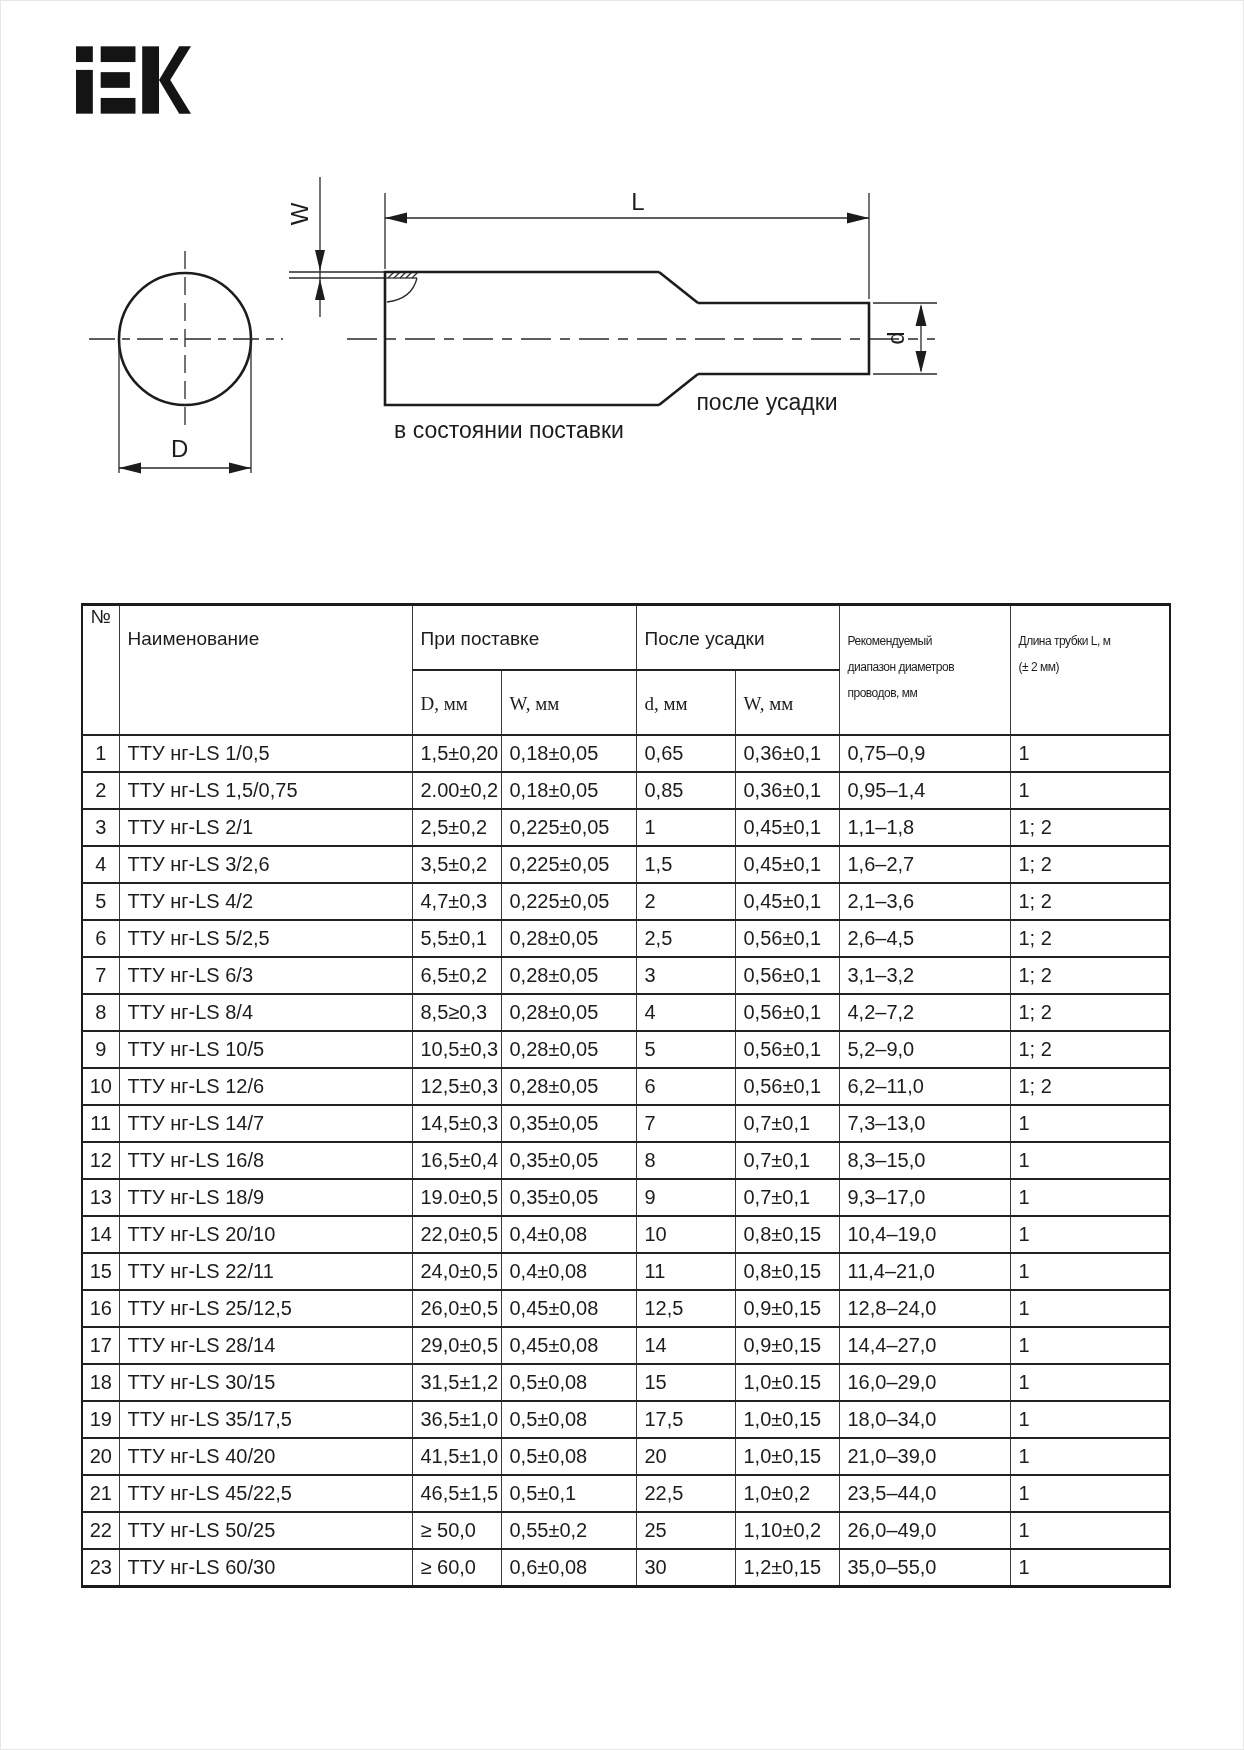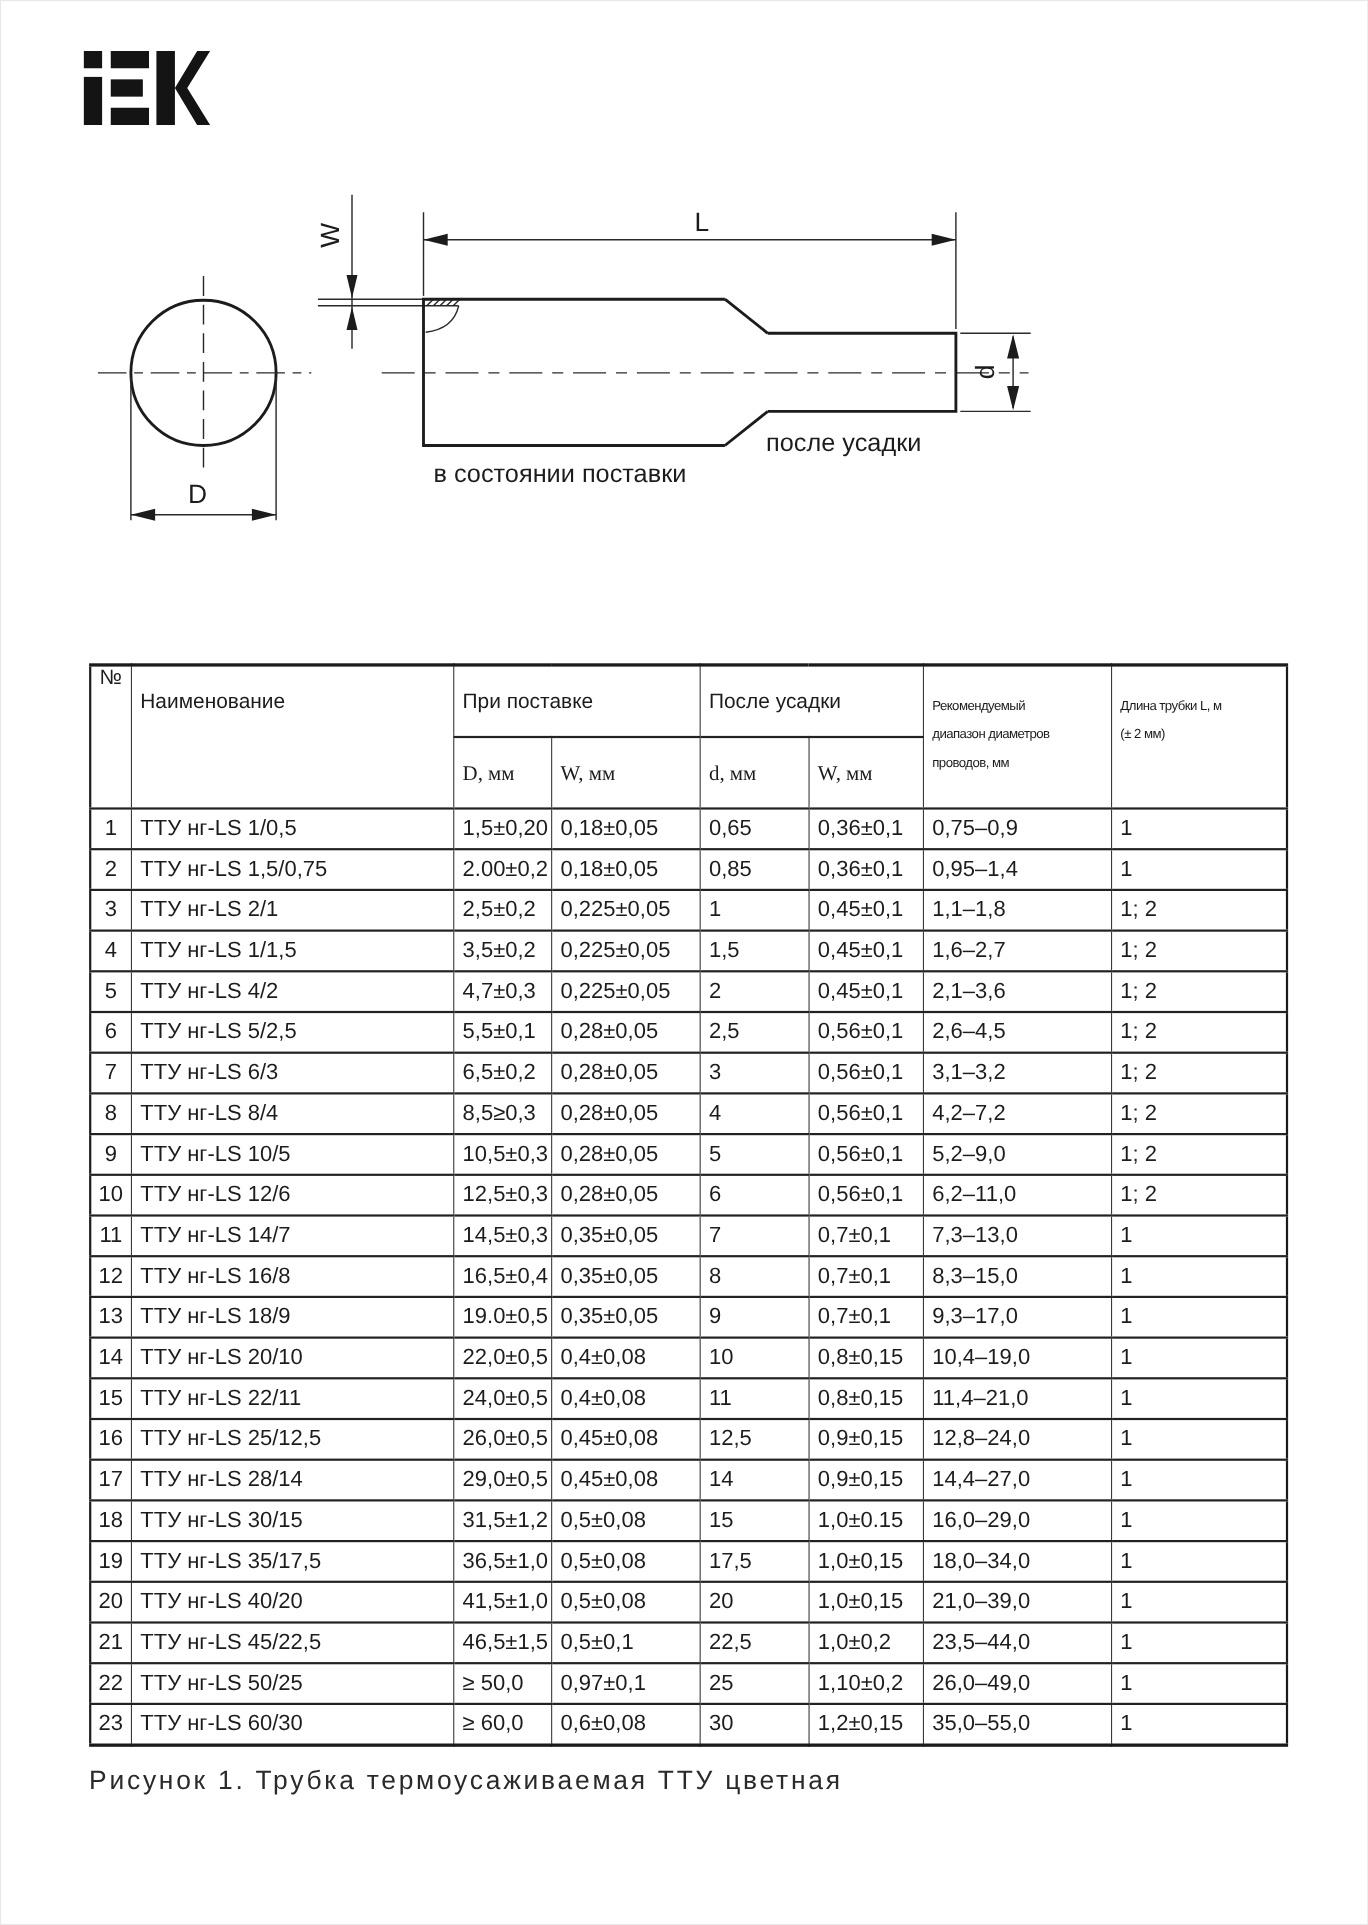--- a/index.html
+++ b/index.html
@@ -180,21 +180,21 @@
           <td>ТТУ нг-LS 2/1</td>
           <td>2,5±0,2</td>
           <td>0,225±0,05</td>
           <td>1</td>
           <td>0,45±0,1</td>
           <td>1,1–1,8</td>
           <td>1; 2</td>
         </tr>
         <tr>
           <td>4</td>
-          <td>ТТУ нг-LS 1/1,5</td>
+          <td>ТТУ нг-LS 3/2,6</td>
           <td>3,5±0,2</td>
           <td>0,225±0,05</td>
           <td>1,5</td>
           <td>0,45±0,1</td>
           <td>1,6–2,7</td>
           <td>1; 2</td>
         </tr>
         <tr>
           <td>5</td>
           <td>ТТУ нг-LS 4/2</td>
@@ -362,34 +362,33 @@
           <td>0,5±0,1</td>
           <td>22,5</td>
           <td>1,0±0,2</td>
           <td>23,5–44,0</td>
           <td>1</td>
         </tr>
         <tr>
           <td>22</td>
           <td>ТТУ нг-LS 50/25</td>
           <td>≥ 50,0</td>
-          <td>0,97±0,1</td>
+          <td>0,55±0,2</td>
           <td>25</td>
           <td>1,10±0,2</td>
           <td>26,0–49,0</td>
           <td>1</td>
         </tr>
         <tr>
           <td>23</td>
           <td>ТТУ нг-LS 60/30</td>
           <td>≥ 60,0</td>
           <td>0,6±0,08</td>
           <td>30</td>
           <td>1,2±0,15</td>
           <td>35,0–55,0</td>
           <td>1</td>
         </tr>
       </tbody>
   </table>
 
-  <div class="caption">Рисунок 1. Трубка термоусаживаемая ТТУ цветная</div>
 
 </div>
 
 </body></html>

